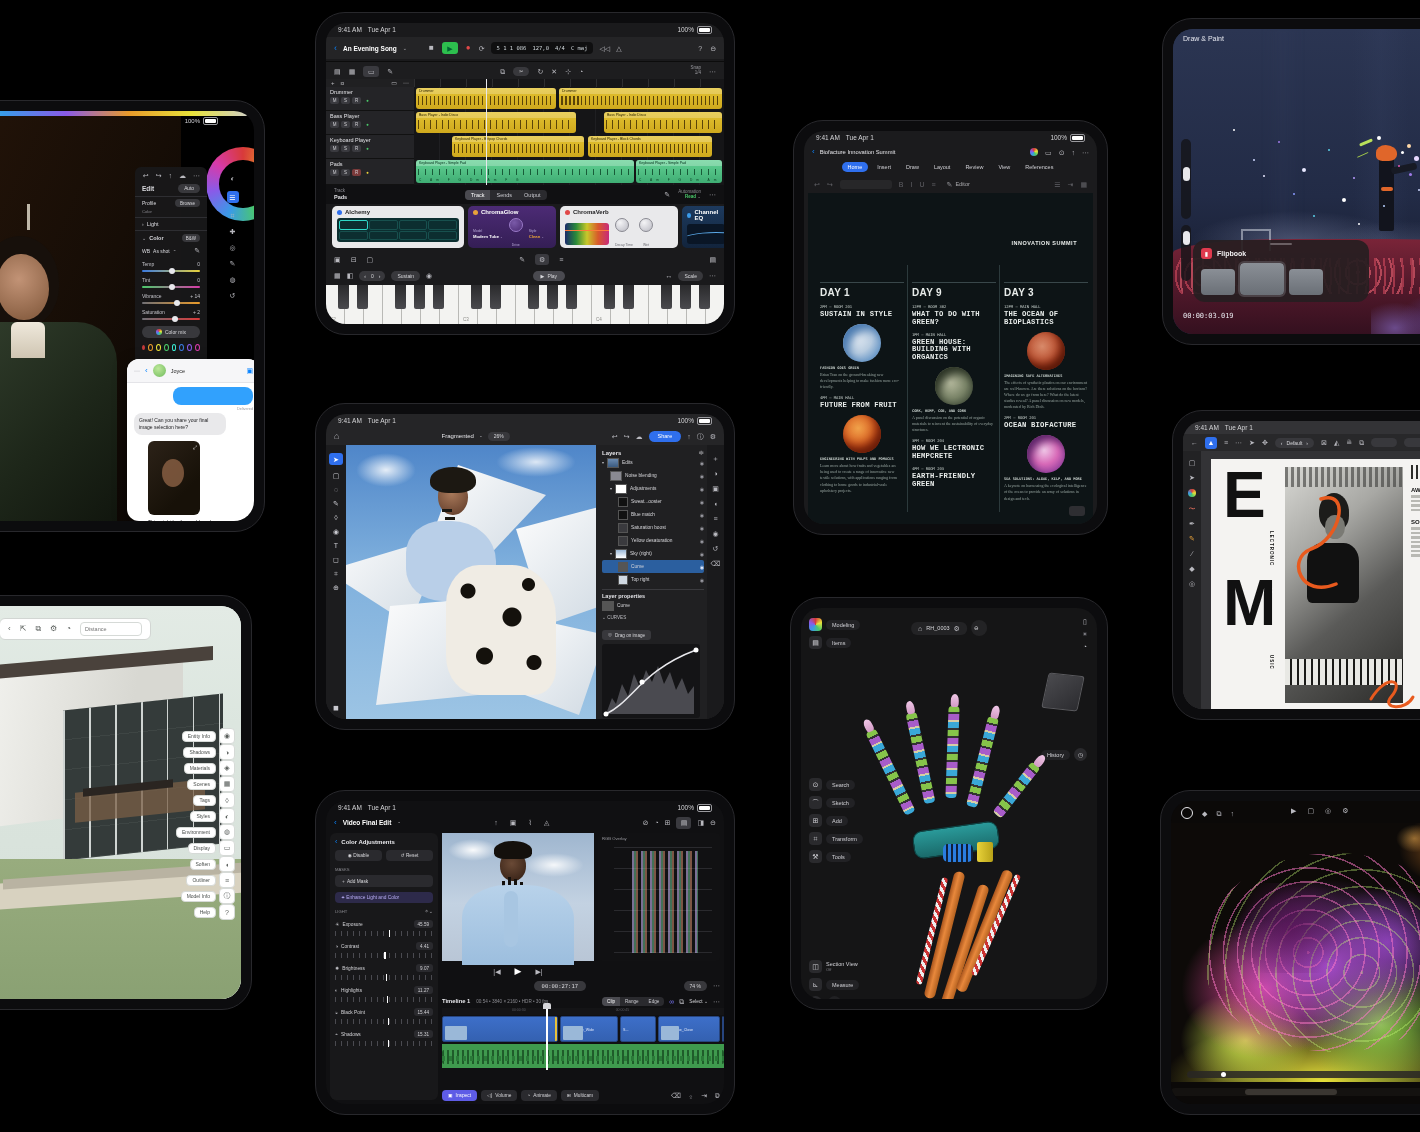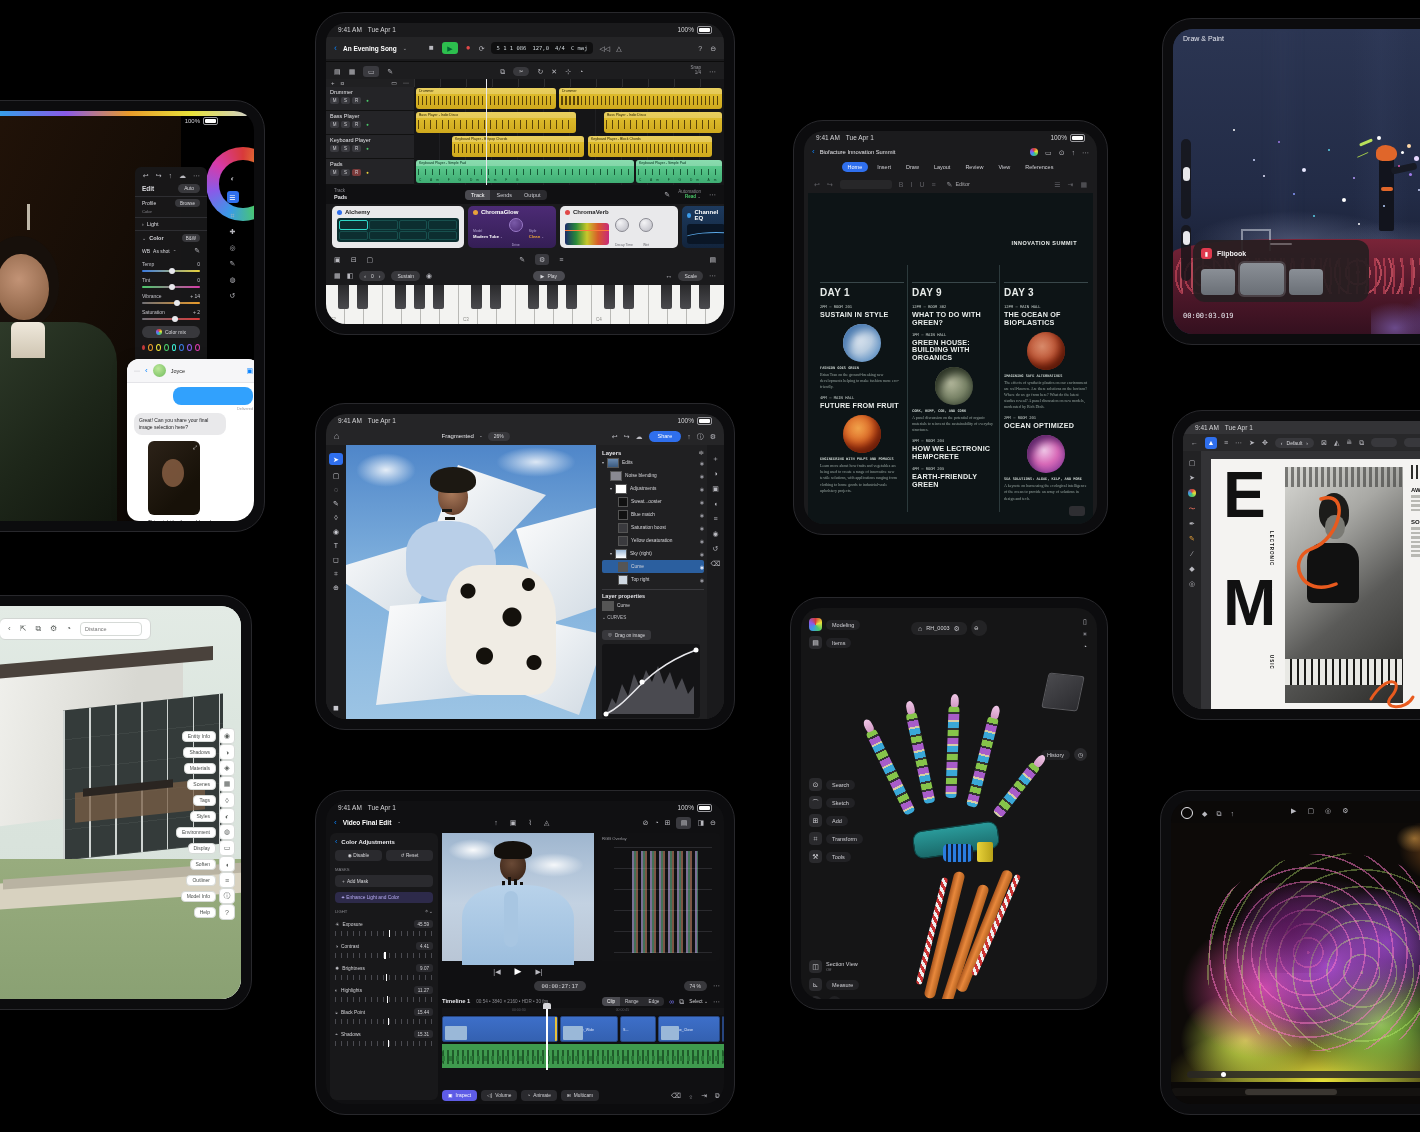--- a/index.html
+++ b/index.html
@@ -53,21 +53,21 @@
 #pg .tabs{position:absolute;top:31px;left:0;right:0;display:flex;justify-content:center;gap:3px}
 #pg .tabs span{font-size:5.5px;color:#cfcfd4;padding:2px 6px;border-radius:8px}
 #pg .tabs span.on{background:#2f6fed;color:#fff}
 #pg .fbar{position:absolute;top:46px;left:0;right:0;height:14px;display:flex;align-items:center;gap:7px;padding:0 10px;opacity:.75}
 #pg .doc{position:absolute;top:62px;left:4px;right:4px;bottom:0;background:#0d1416;color:#e8ecea;overflow:hidden}
 #pg .bigt{font-family:"Liberation Serif",serif;font-size:36px;letter-spacing:-1px;color:#f2f4f2;line-height:1}
 #pg .subt{font-size:5.5px;letter-spacing:.5px;font-weight:bold}
 #pg .col{position:absolute;top:89px;width:84px;border-top:1px solid #39474a;padding-top:4px}
 #pg .day{font-size:10px;font-weight:bold;letter-spacing:.3px;margin-bottom:6px}
 #pg .tm{font-size:3.8px;color:#cdd6d2;font-family:"DejaVu Sans Mono",monospace;margin:5px 0 2px}
-#pg .ti{font-size:7.2px;font-weight:bold;line-height:1.08;letter-spacing:.2px;font-family:Liberation Sans, sans-serif}
+#pg .ti{font-size:7.2px;font-weight:bold;line-height:1.08;letter-spacing:.2px;font-family:Liberation Mono, monospace}
 #pg .tag{font-size:3.6px;font-weight:bold;color:#cdd6d2;margin:4px 0 2px;font-family:"DejaVu Sans Mono",monospace}
 #pg .bd{font-size:4px;line-height:1.55;color:#97a5a0;font-family:"Liberation Serif",serif}
 #pg .circ{width:38px;height:38px;border-radius:50%;margin:5px auto 2px}
 #pg .vline{position:absolute;top:72px;bottom:12px;width:1px;background:#2c3a3c}
 
 #ps .tb{position:absolute;top:13px;left:0;right:0;height:18px;display:flex;align-items:center;padding:0 8px;gap:6px}
 #ps .rail{position:absolute;top:31px;left:0;bottom:0;width:20px;background:#1c1c1e;display:flex;flex-direction:column;align-items:center;gap:7px;padding-top:8px}
 #ps .rail .ic{font-size:7px;color:#c9c9cf}
 #ps .cv{position:absolute;top:31px;left:20px;width:250px;bottom:0;background:linear-gradient(#4f86c9,#7fb0dd 45%,#9cc4e4);overflow:hidden}
 #ps .shard{position:absolute;background:linear-gradient(135deg,#fdfdfd,#cfd9e2)}
@@ -841,21 +841,21 @@
         </div>
 
         <div class="col" style="left:196px">
           <div class="day">DAY 3</div>
           <div class="tm">12PM — MAIN HALL</div>
           <div class="ti">THE OCEAN OF BIOPLASTICS</div>
           <div class="circ" style="background:radial-gradient(circle at 40% 38%,#d88a6a,#b84a2a 55%,#7a2210 90%);box-shadow:inset -4px -5px 9px #5a1808"></div>
           <div class="tag">IMAGINING SAFE ALTERNATIVES</div>
           <div class="bd">The effects of synthetic plastics on our environment are well-known. Are there solutions on the horizon? Where do we go from here? What do the latest studies reveal? A panel discussion on new models, moderated by Rich Dinh.</div>
           <div class="tm">2PM — ROOM 201</div>
-          <div class="ti">OCEAN OPTIMIZED</div>
+          <div class="ti">OCEAN BIOFACTURE</div>
           <div class="circ" style="background:radial-gradient(circle at 45% 40%,#f0c8e8,#d86ab8 45%,#8a3a9a 85%);box-shadow:inset 4px 5px 9px #5a2468"></div>
           <div class="tag">SEA SOLUTIONS: ALGAE, KELP, AND MORE</div>
           <div class="bd">A keynote on harnessing the ecological intelligence of the ocean to provide an array of solutions in design and tech.</div>
         </div>
         <div class="a" style="right:8px;bottom:8px;width:16px;height:10px;background:#2e2e32;border-radius:3px"></div>
       </div>
     </div>
   </div>
 
   <div class="d" id="af" style="left:1172px;top:410px;width:330px;height:310px">

